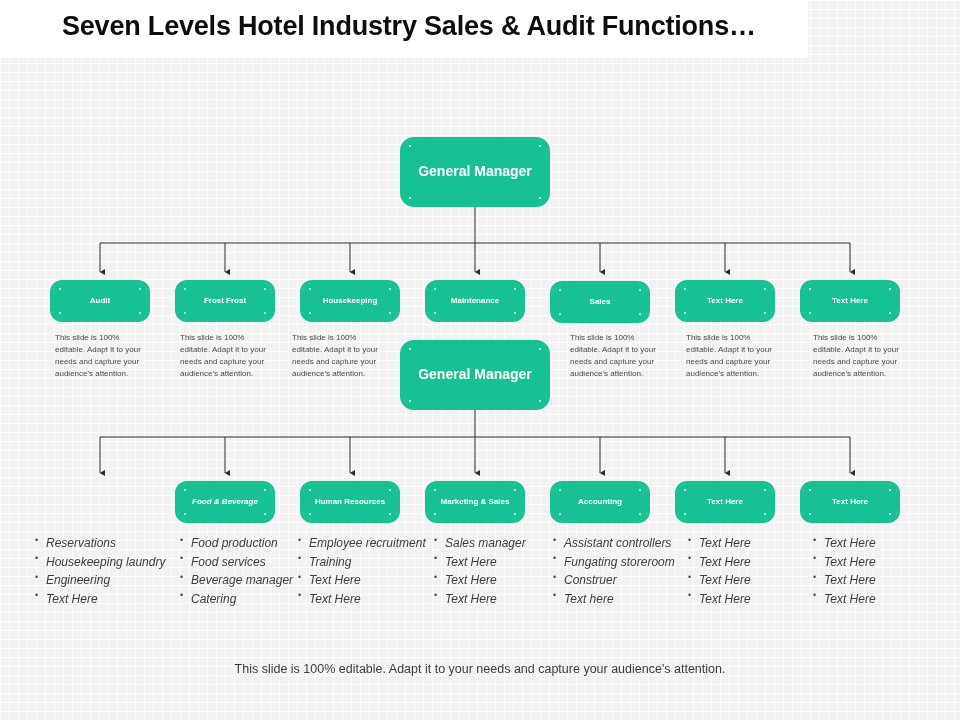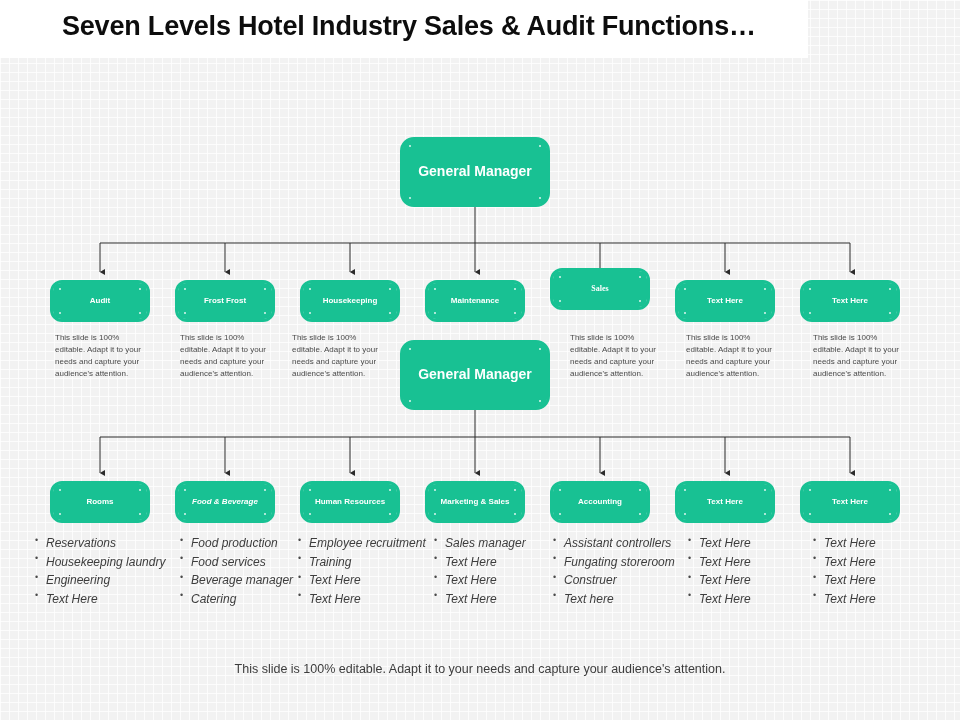--- a/index.html
+++ b/index.html
@@ -205,21 +205,21 @@
       <span class="dots"></span>
       <span class="label">Housekeeping</span>
     </div>
   </div>
   <div class="node lvl" style="left:425px; top:280px;">
     <div class="inner">
       <span class="dots"></span>
       <span class="label">Maintenance</span>
     </div>
   </div>
-  <div class="node lvl" style="left:550px; top:268px;font-family:Liberation Serif, serif;">
+  <div class="node lvl" style="left:550px; top:281px;">
     <div class="inner">
       <span class="dots"></span>
       <span class="label">Sales</span>
     </div>
   </div>
   <div class="node lvl" style="left:675px; top:280px;">
     <div class="inner">
       <span class="dots"></span>
       <span class="label">Text Here</span>
     </div>
@@ -238,26 +238,20 @@
   <div class="desc" style="left:686px; top:332px;">This slide is 100% editable. Adapt it to your needs and capture your audience's attention.</div>
   <div class="desc" style="left:813px; top:332px;">This slide is 100% editable. Adapt it to your needs and capture your audience's attention.</div>
 
   <div class="node root" style="left:400px; top:340px;">
     <div class="inner">
       <span class="dots"></span>
       <span class="label">General Manager</span>
     </div>
   </div>
 
-  <div class="node lvl" style="left:50px; top:481px;">
-    <div class="inner">
-      <span class="dots"></span>
-      <span class="label">Rooms</span>
-    </div>
-  </div>
   <div class="node lvl" style="left:175px; top:481px;font-style:italic;">
     <div class="inner">
       <span class="dots"></span>
       <span class="label">Food &amp; Beverage</span>
     </div>
   </div>
   <div class="node lvl" style="left:300px; top:481px;">
     <div class="inner">
       <span class="dots"></span>
       <span class="label">Human Resources</span>

